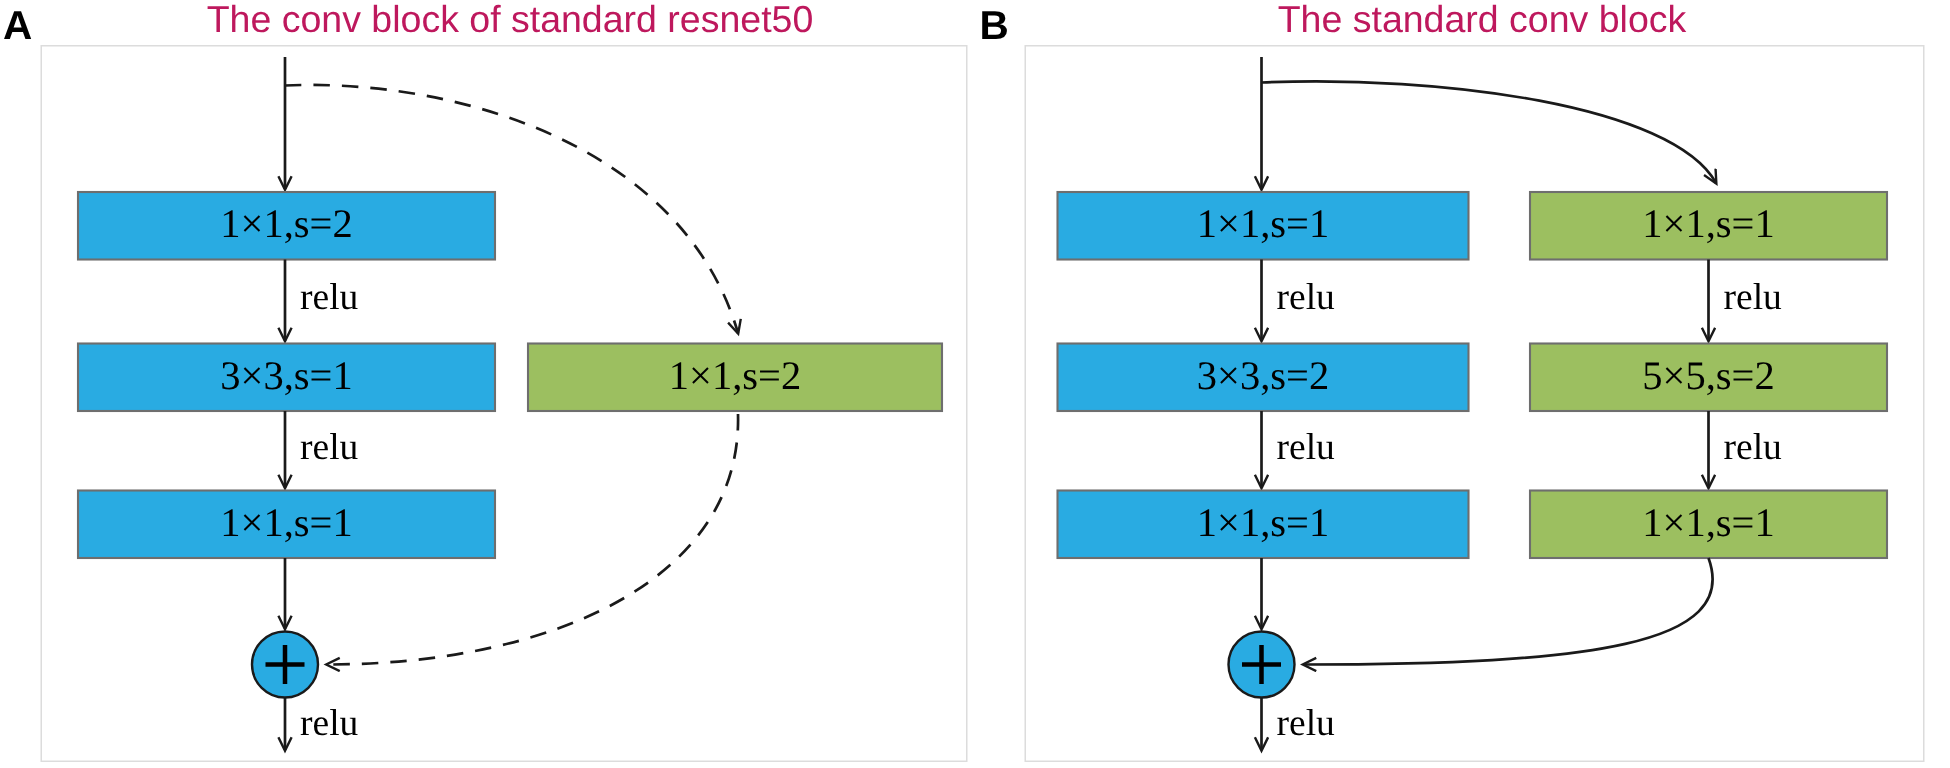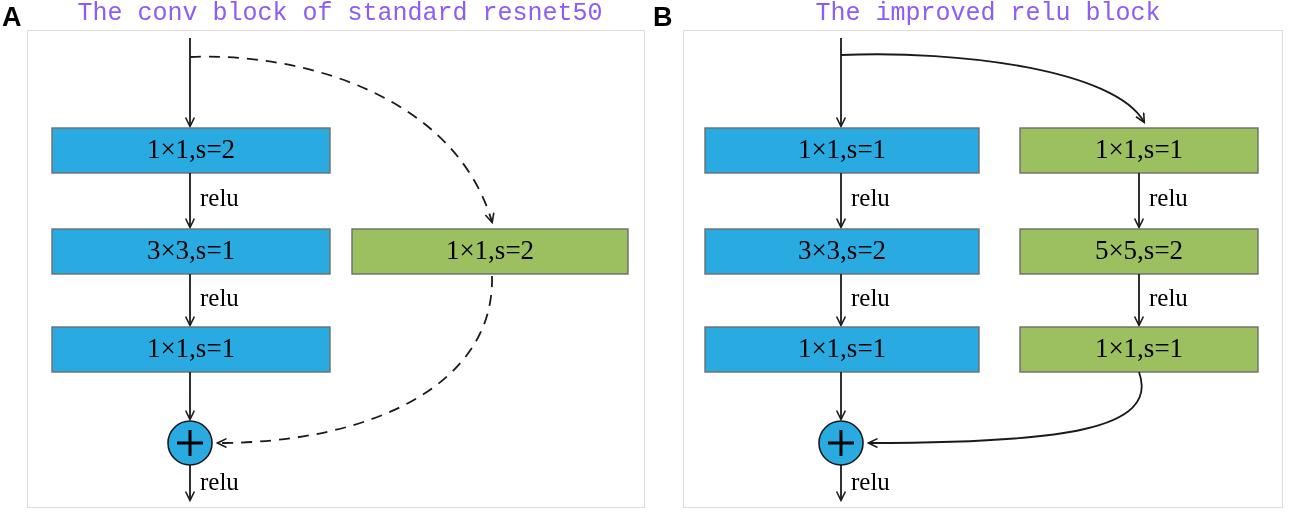--- a/index.html
+++ b/index.html
@@ -22,23 +22,23 @@
   .panel-letter {
     position: absolute;
     font-family: "Liberation Sans", "DejaVu Sans", sans-serif;
     font-weight: bold;
     font-size: 27px;
     color: #000000;
     line-height: 1;
   }
   .panel-title {
     position: absolute;
-    font-family: Liberation Mono, monospace;
+    font-family: Liberation Sans, sans-serif;
     font-size: 25px;
-    color: #8b5cf6;
+    color: #be185d;
     text-align: center;
     line-height: 1;
     white-space: nowrap;
   }
   .panel-frame {
     position: absolute;
     border: 1.5px solid #dcdcdc;
     background: #ffffff;
     box-sizing: border-box;
   }
@@ -146,21 +146,21 @@
 
     <circle class="add-circle" cx="190" cy="443" r="22"></circle>
     <line class="add-plus" x1="177" y1="443" x2="203" y2="443"></line>
     <line class="add-plus" x1="190" y1="430" x2="190" y2="456"></line>
 
     <line class="flow-line" x1="190" y1="465" x2="190" y2="500" marker-end="url(#arrowA)"></line>
     <text class="edge-label" x="200" y="484">relu</text>
   </svg>
 
   <div class="panel-letter" style="left:653px; top:4px;">B</div>
-  <div class="panel-title" style="left:690px; top:1px; width:596px;">The improved relu block</div>
+  <div class="panel-title" style="left:690px; top:1px; width:596px;">The standard conv block</div>
   <div class="panel-frame" style="left:683px; top:30px; width:600px; height:478px;"></div>
 
   <svg class="diagram" width="1300" height="512">
 
     <line class="flow-line" x1="841" y1="38" x2="841" y2="126" marker-end="url(#arrowB)"></line>
 
     <rect class="node-rect-blue" x="705" y="128" width="274" height="45"></rect>
     <text class="node-text" x="842" y="152">1×1,s=1</text>
 
     <line class="flow-line" x1="841" y1="173" x2="841" y2="227" marker-end="url(#arrowB)"></line>

